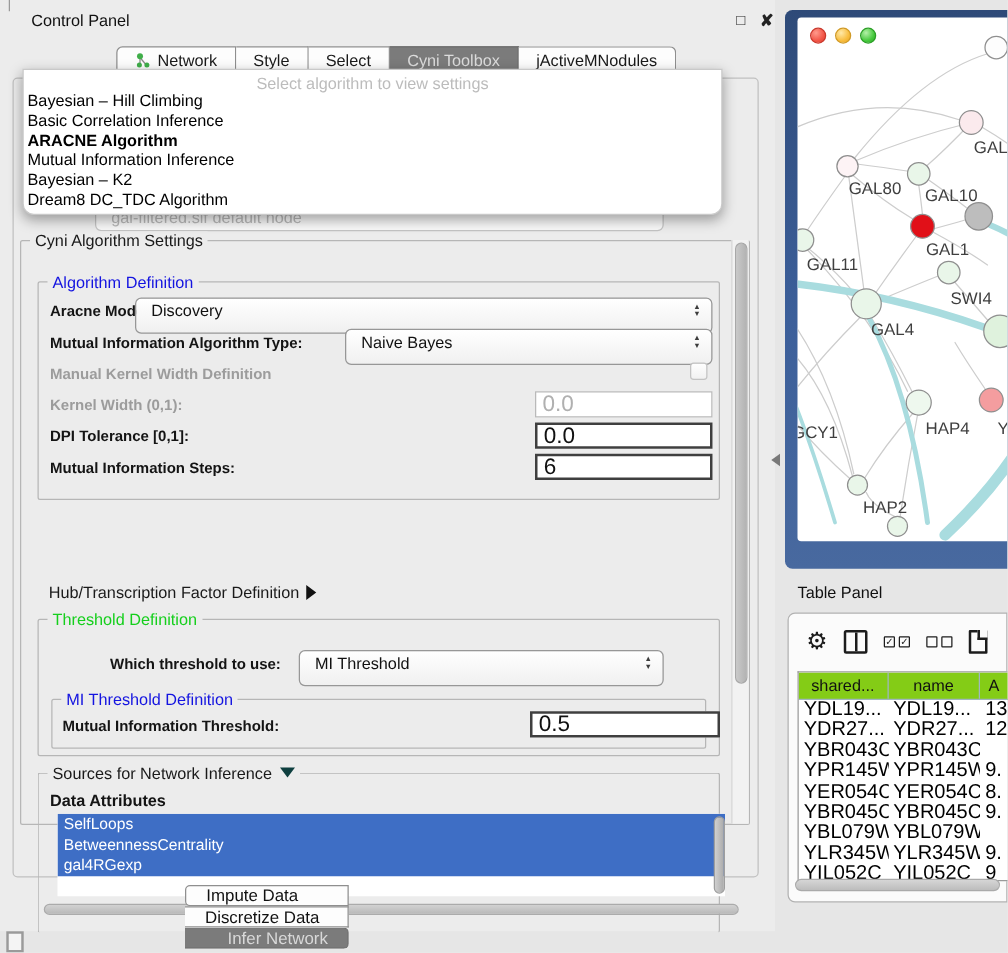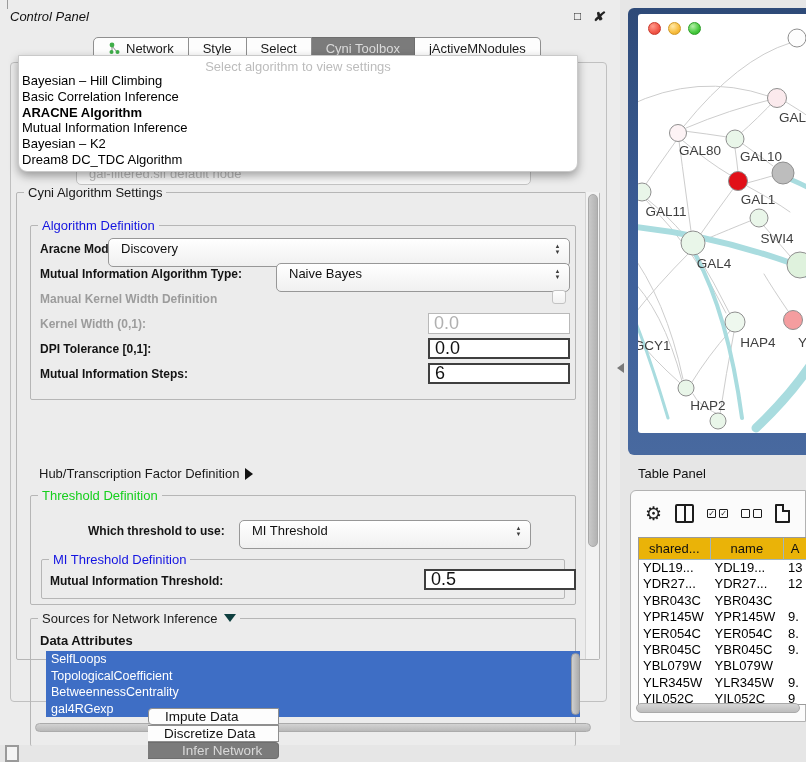--- a/index.html
+++ b/index.html
@@ -3,21 +3,21 @@
 <meta charset="utf-8">
 <style>
   * { margin:0; padding:0; box-sizing:border-box; }
   html,body { width:806px; height:762px; }
   body { font-family:"Liberation Sans", sans-serif; background:#e6e6e6; position:relative; overflow:hidden; }
   #root { position:absolute; inset:0; width:806px; height:762px; background:#e6e6e6; }
 
   
   #control-panel { position:absolute; left:0; top:0; width:620px; height:745px; background:#ececec; }
   .top-edge-line { position:absolute; left:7px; top:0; width:1px; height:9px; background:#9a9a9a; }
-  .titlebar { position:absolute; left:0; top:6px; width:620px; height:24px;font-style:italic; }
+  .titlebar { position:absolute; left:15px; top:6px; width:620px; height:24px; }
   .titlebar .title { position:absolute; left:10px; top:3px; font-size:13px; color:#111; }
   .win-btn { position:absolute; top:3px; font-size:13px; color:#222; cursor:default; }
   .float-btn { left:574px; font-size:12px; }
   .close-btn { left:593px; font-weight:bold; }
 
   
   .tabbar { position:absolute; left:93px; top:37px; height:22px; display:flex; }
   .tab { position:relative; height:22px; padding:0 14px; background:#fdfdfd; border:1px solid #8f8f8f; border-left:none;
          font-size:13px; color:#1a1a1a; display:flex; align-items:center; gap:5px; white-space:nowrap; }
   .tab:first-child { border-left:1px solid #8f8f8f; border-top-left-radius:5px; }
@@ -106,24 +106,24 @@
   .table-toolbar { position:absolute; left:0; top:0; width:176px; height:44px; display:flex; align-items:center; gap:13px; padding-left:14px; }
   .gear-glyph { font-size:19px; color:#1c1c1c; line-height:1; }
   .split-icon { width:19px; height:19px; border:2px solid #1c1c1c; border-radius:2px; position:relative; }
   .split-icon:after { content:""; position:absolute; left:6.5px; top:0; width:2px; height:15px; background:#1c1c1c; }
   .cb-pair { display:flex; gap:3px; }
   .cb { width:9px; height:9px; border:1.5px solid #1c1c1c; border-radius:1px; position:relative; font-size:8px; line-height:8px; color:#1c1c1c; text-align:center; }
   .page-icon { width:15px; height:19px; border:2px solid #1c1c1c; border-radius:1px; position:relative; background:#fbfbfb; }
   .page-icon:after { content:""; position:absolute; right:-2px; top:-2px; width:6px; height:6px; background:#fbfbfb; border-left:2px solid #1c1c1c; border-bottom:2px solid #1c1c1c; }
 
   .tbl { position:absolute; left:7px; top:46px; width:169px; height:168px; background:#fff; border:1px solid #9a9a9a; border-right:none; overflow:hidden; }
-  .tbl-header { display:flex; height:22px; background:#eab308; border-bottom:1px solid #9fb6bf; }
+  .tbl-header { display:flex; height:22px; background:#84cc16; border-bottom:1px solid #9fb6bf; }
   .tbl-header .hcell { font-size:13px; color:#111; text-align:center; line-height:21px; border-right:1px solid #9fb6bf; overflow:hidden; white-space:nowrap; }
   .tbl-row { display:flex; height:16.4px; }
-  .tbl-row .cell { font-size:13px; color:#000; line-height:16px; padding-left:4px; overflow:hidden; white-space:nowrap; }
+  .tbl-row .cell { font-size:16px; color:#000; line-height:16px; padding-left:4px; overflow:hidden; white-space:nowrap; }
   .c0 { width:72px; } .c1 { width:74px; } .c2 { width:23px; }
   .tbl-hscroll { position:absolute; left:5px; top:212px; width:164px; height:10px; border-radius:5px;
                  background:linear-gradient(#d6d6d6,#bdbdbd); border:1px solid #aaa; }
 </style>
 </head>
 <body>
 
 <div id="root">
 
   <div id="control-panel">
@@ -215,21 +215,20 @@
           </div>
         </div>
 
         <div class="group" style="left:13px; top:425px; width:546px; height:128px; border-bottom:none;">
           <span class="group-label lbl-black">
             <span>Sources for Network Inference</span><span class="arrow-down"></span>
           </span>
           <span class="field-label" style="left:9px; top:14px; font-size:13px;">Data Attributes</span>
           <div class="attr-list" id="attr-list">
               <div class="attr-item">SelfLoops</div>
-              <div class="attr-item">TopologicalCoefficient</div>
               <div class="attr-item">BetweennessCentrality</div>
               <div class="attr-item">gal4RGexp</div>
             </div>
           <div class="attr-vscroll" style="left:540px; top:34px;"></div>
           <div class="attr-hscroll"></div>
         </div>
 
       </div>
 
       <div class="settings-scrollbar">

